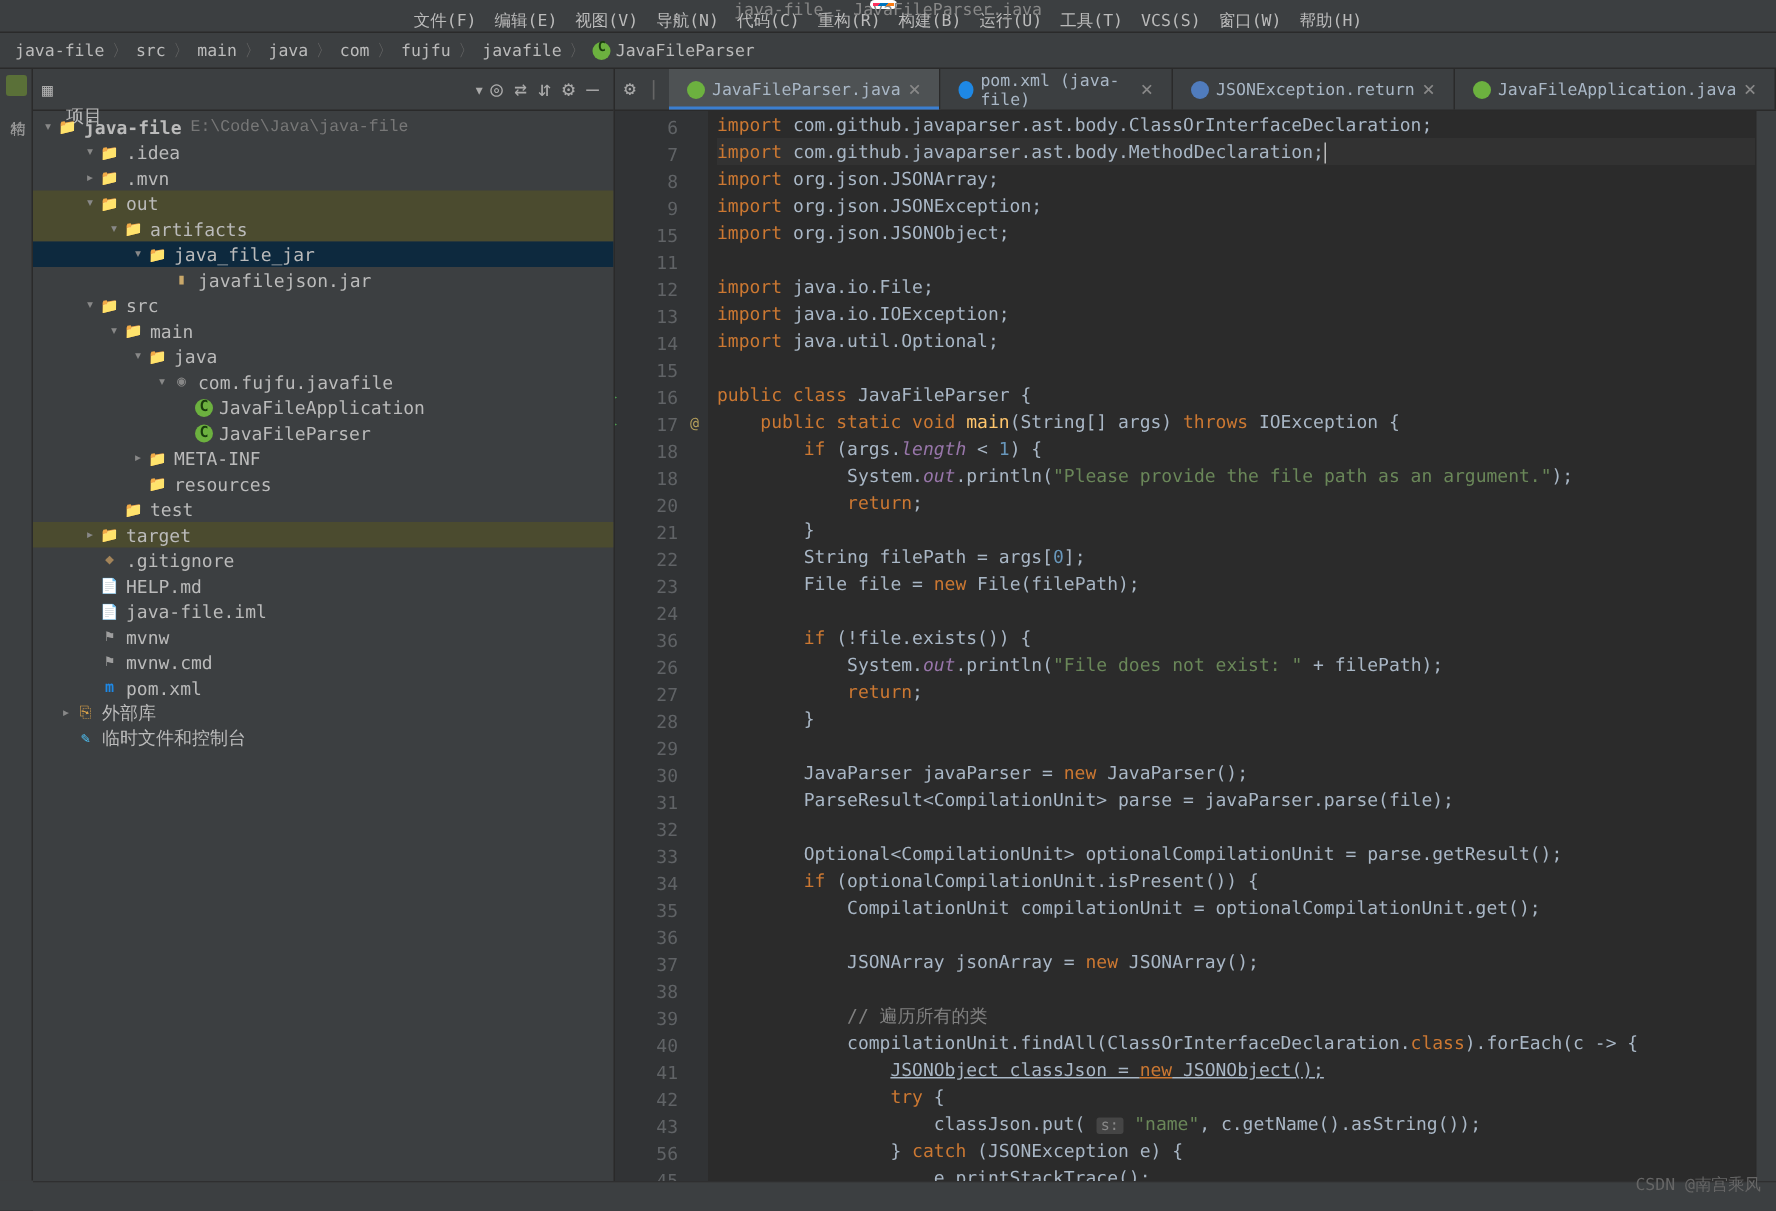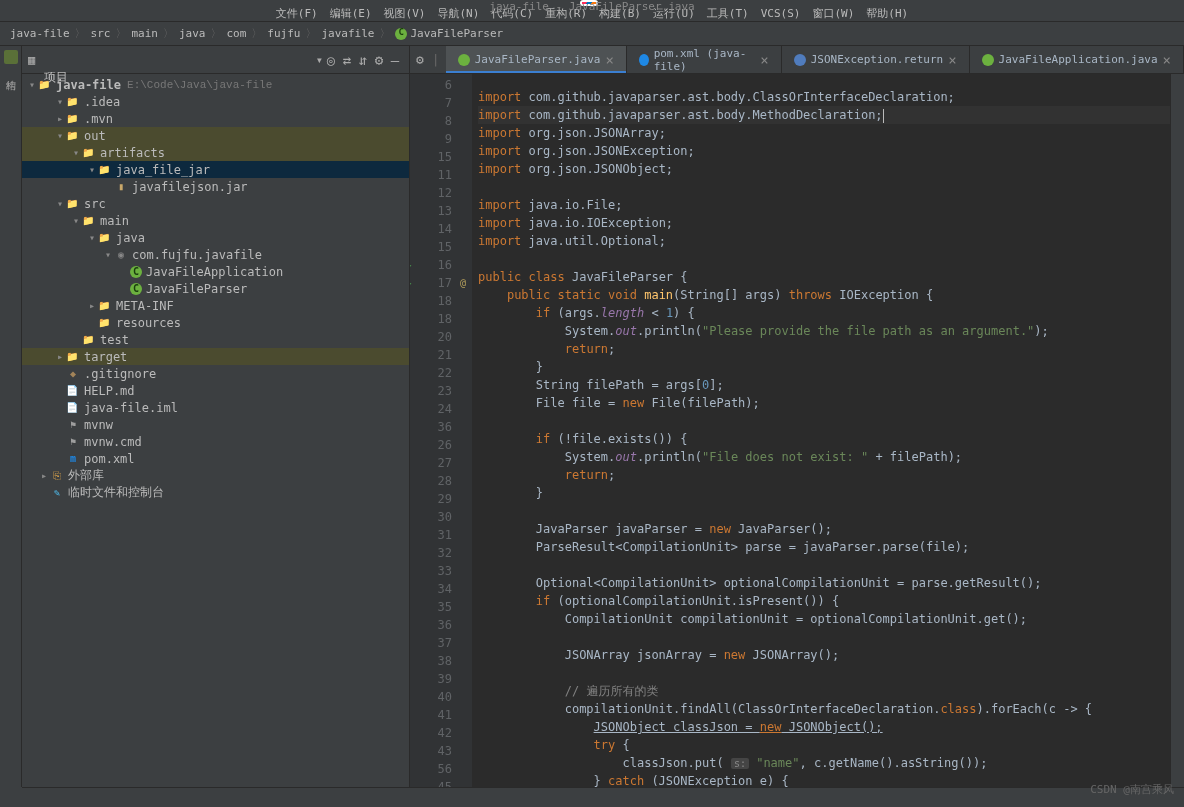--- a/index.html
+++ b/index.html
@@ -51,21 +51,21 @@
 .tab .ti.m { background:#1e88e5; }
 .tab .ti.cls { background:#507cbd; }
 .tab .close { color:#888; font-size:14px; }
 .code-area { flex:1; display:flex; overflow:hidden; }
 .gutter { width:48px; background:#313335; text-align:right; padding:2px 6px 0 0; color:#606366; font-family:Consolas,monospace; font-size:12px; line-height:18px; }
 .gutter .ln { height:18px; position:relative; }
 .gutter .ln .marker { position:absolute; left:-4px; color:#4d9e50; font-size:9px; }
 .gutter .ln .override { position:absolute; right:-14px; color:#b39e5b; font-size:10px; }
 .fold-strip { width:14px; background:#313335; padding-top:2px; }
 .fold-strip div { height:18px; color:#666; font-size:10px; text-align:center; }
-.code { flex:1; padding:14px 0 0 6px; font-family:Consolas,monospace; font-size:12px; line-height:18px; white-space:pre; overflow:hidden; }
+.code { flex:1; padding:0 0 0 6px; font-family:Consolas,monospace; font-size:12px; line-height:18px; white-space:pre; overflow:hidden; }
 .code .line { height:18px; }
 .code .line.cur { background:#323232; }
 .kw { color:#cc7832; }
 .str { color:#6a8759; }
 .num { color:#6897bb; }
 .com { color:#808080; }
 .cls { color:#a9b7c6; }
 .fn { color:#ffc66d; }
 .sp-out { color:#9876aa; font-style:italic; }
 .underline { text-decoration:underline; }

